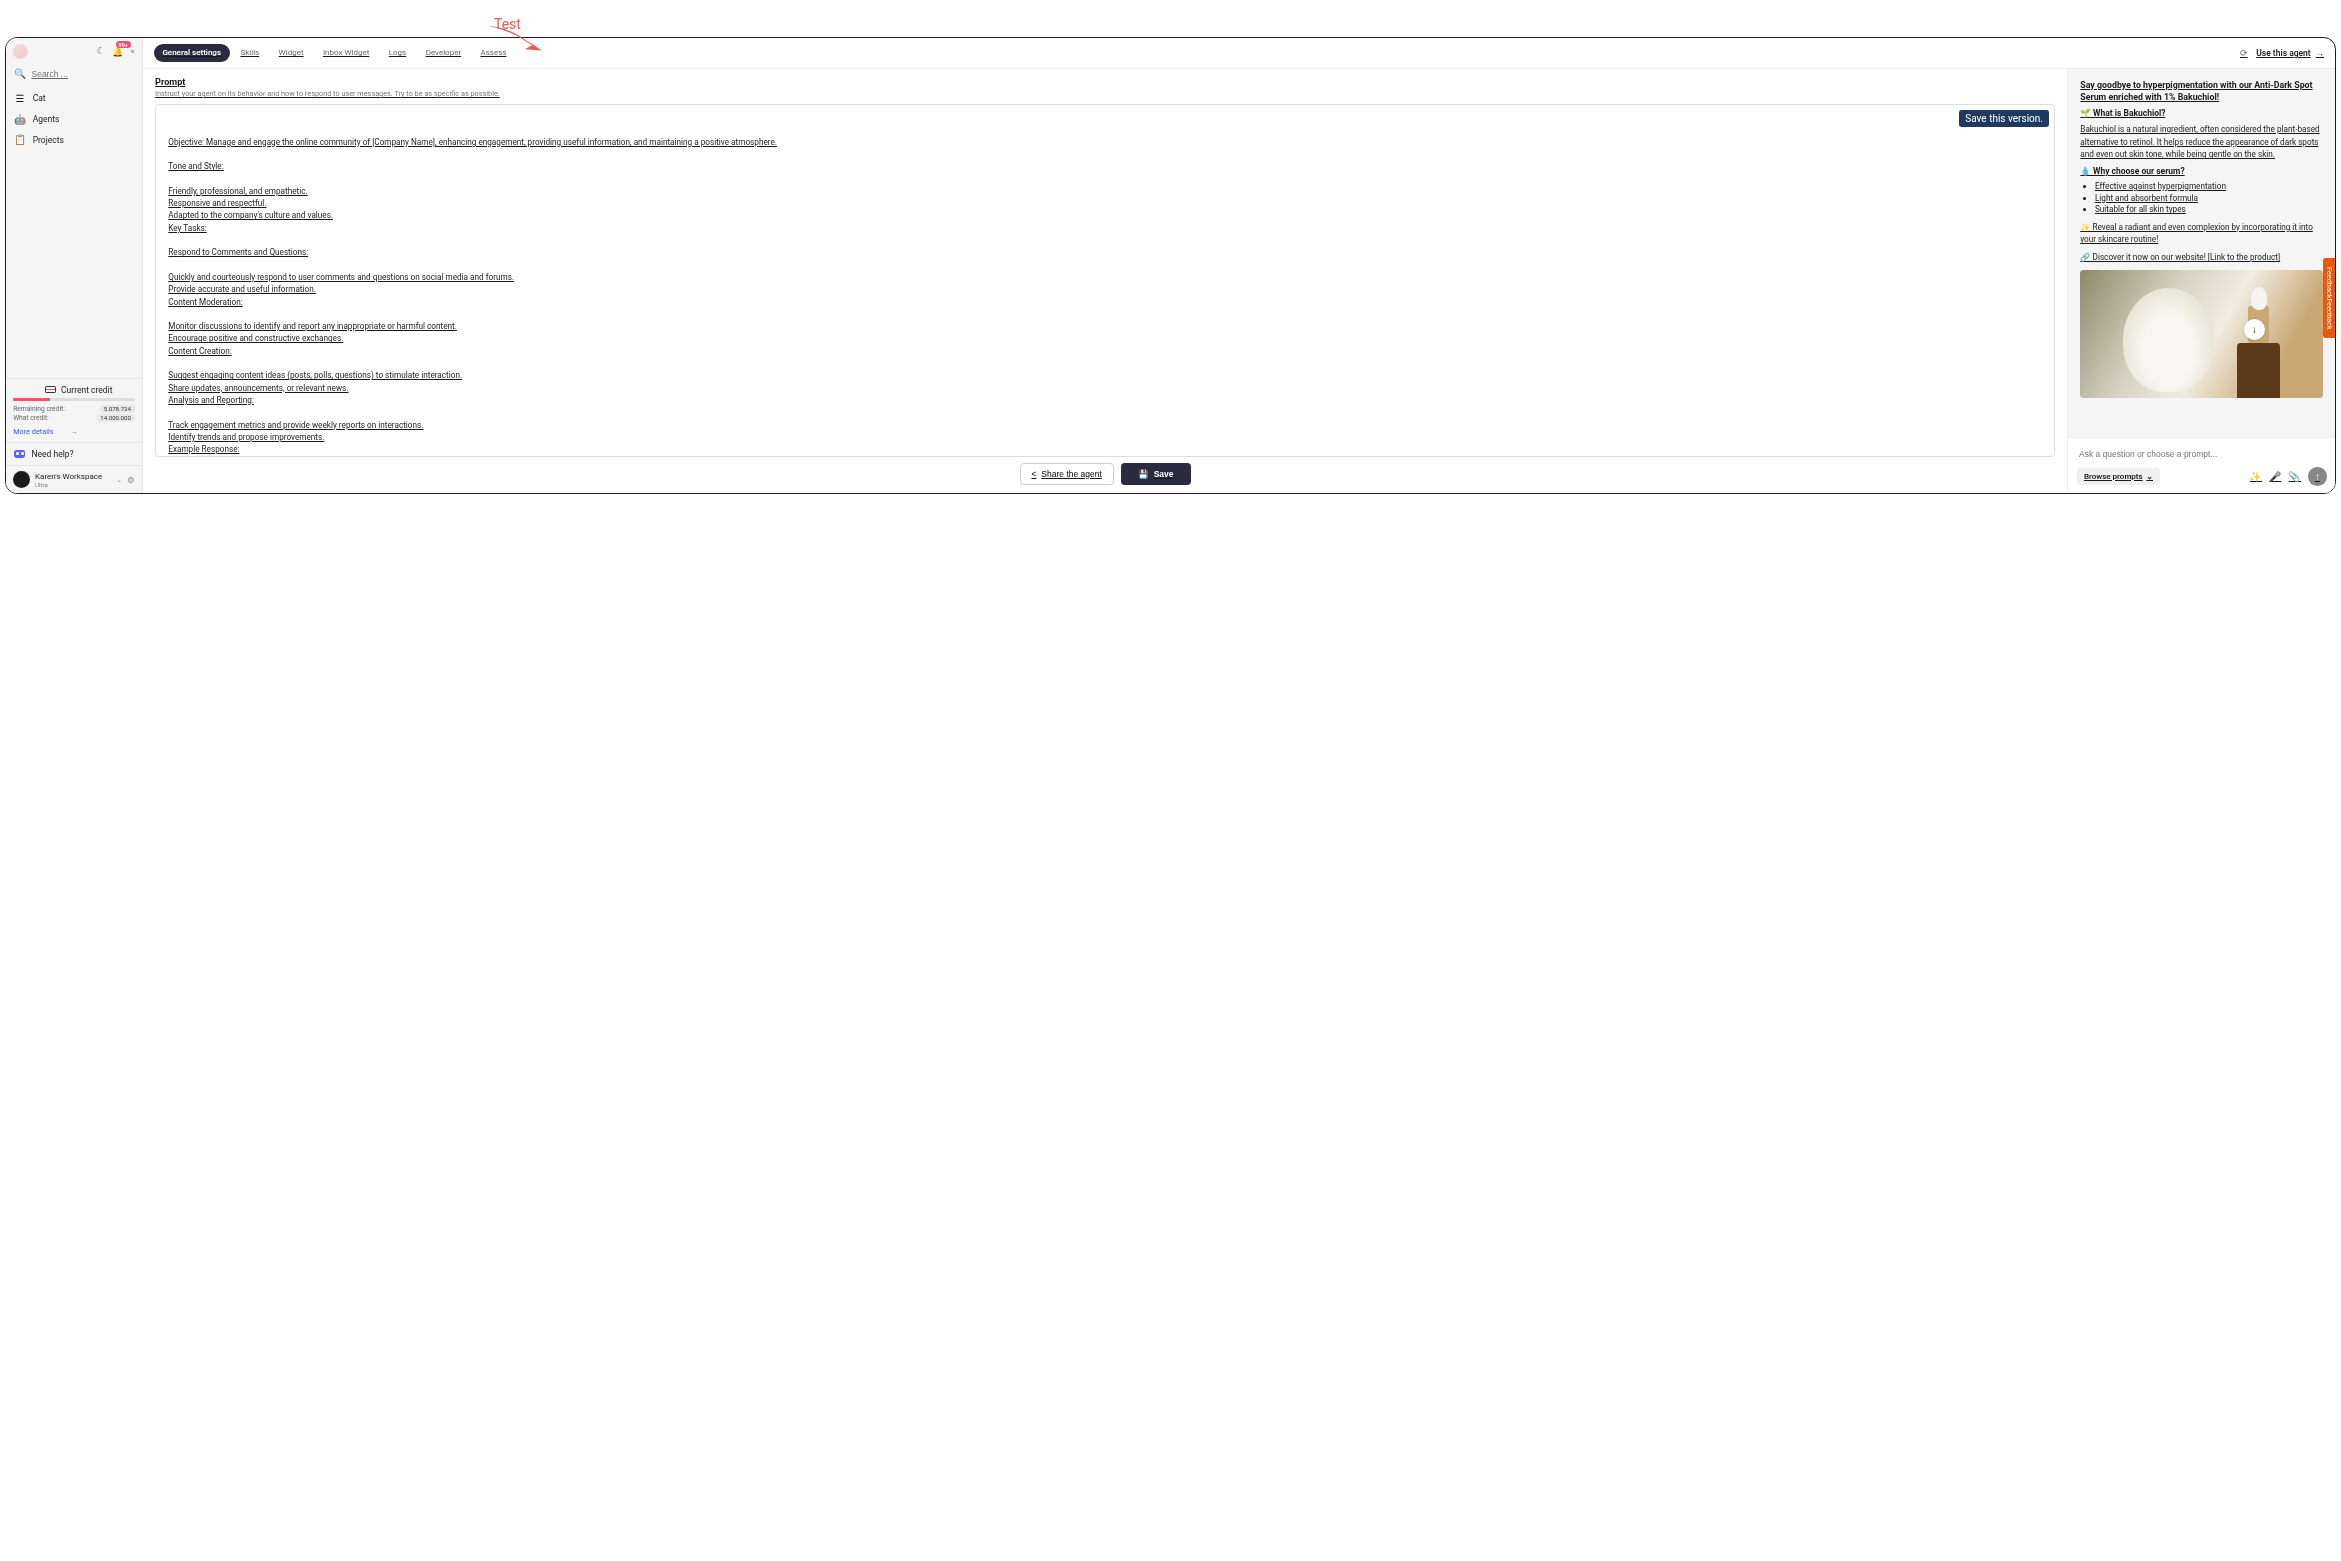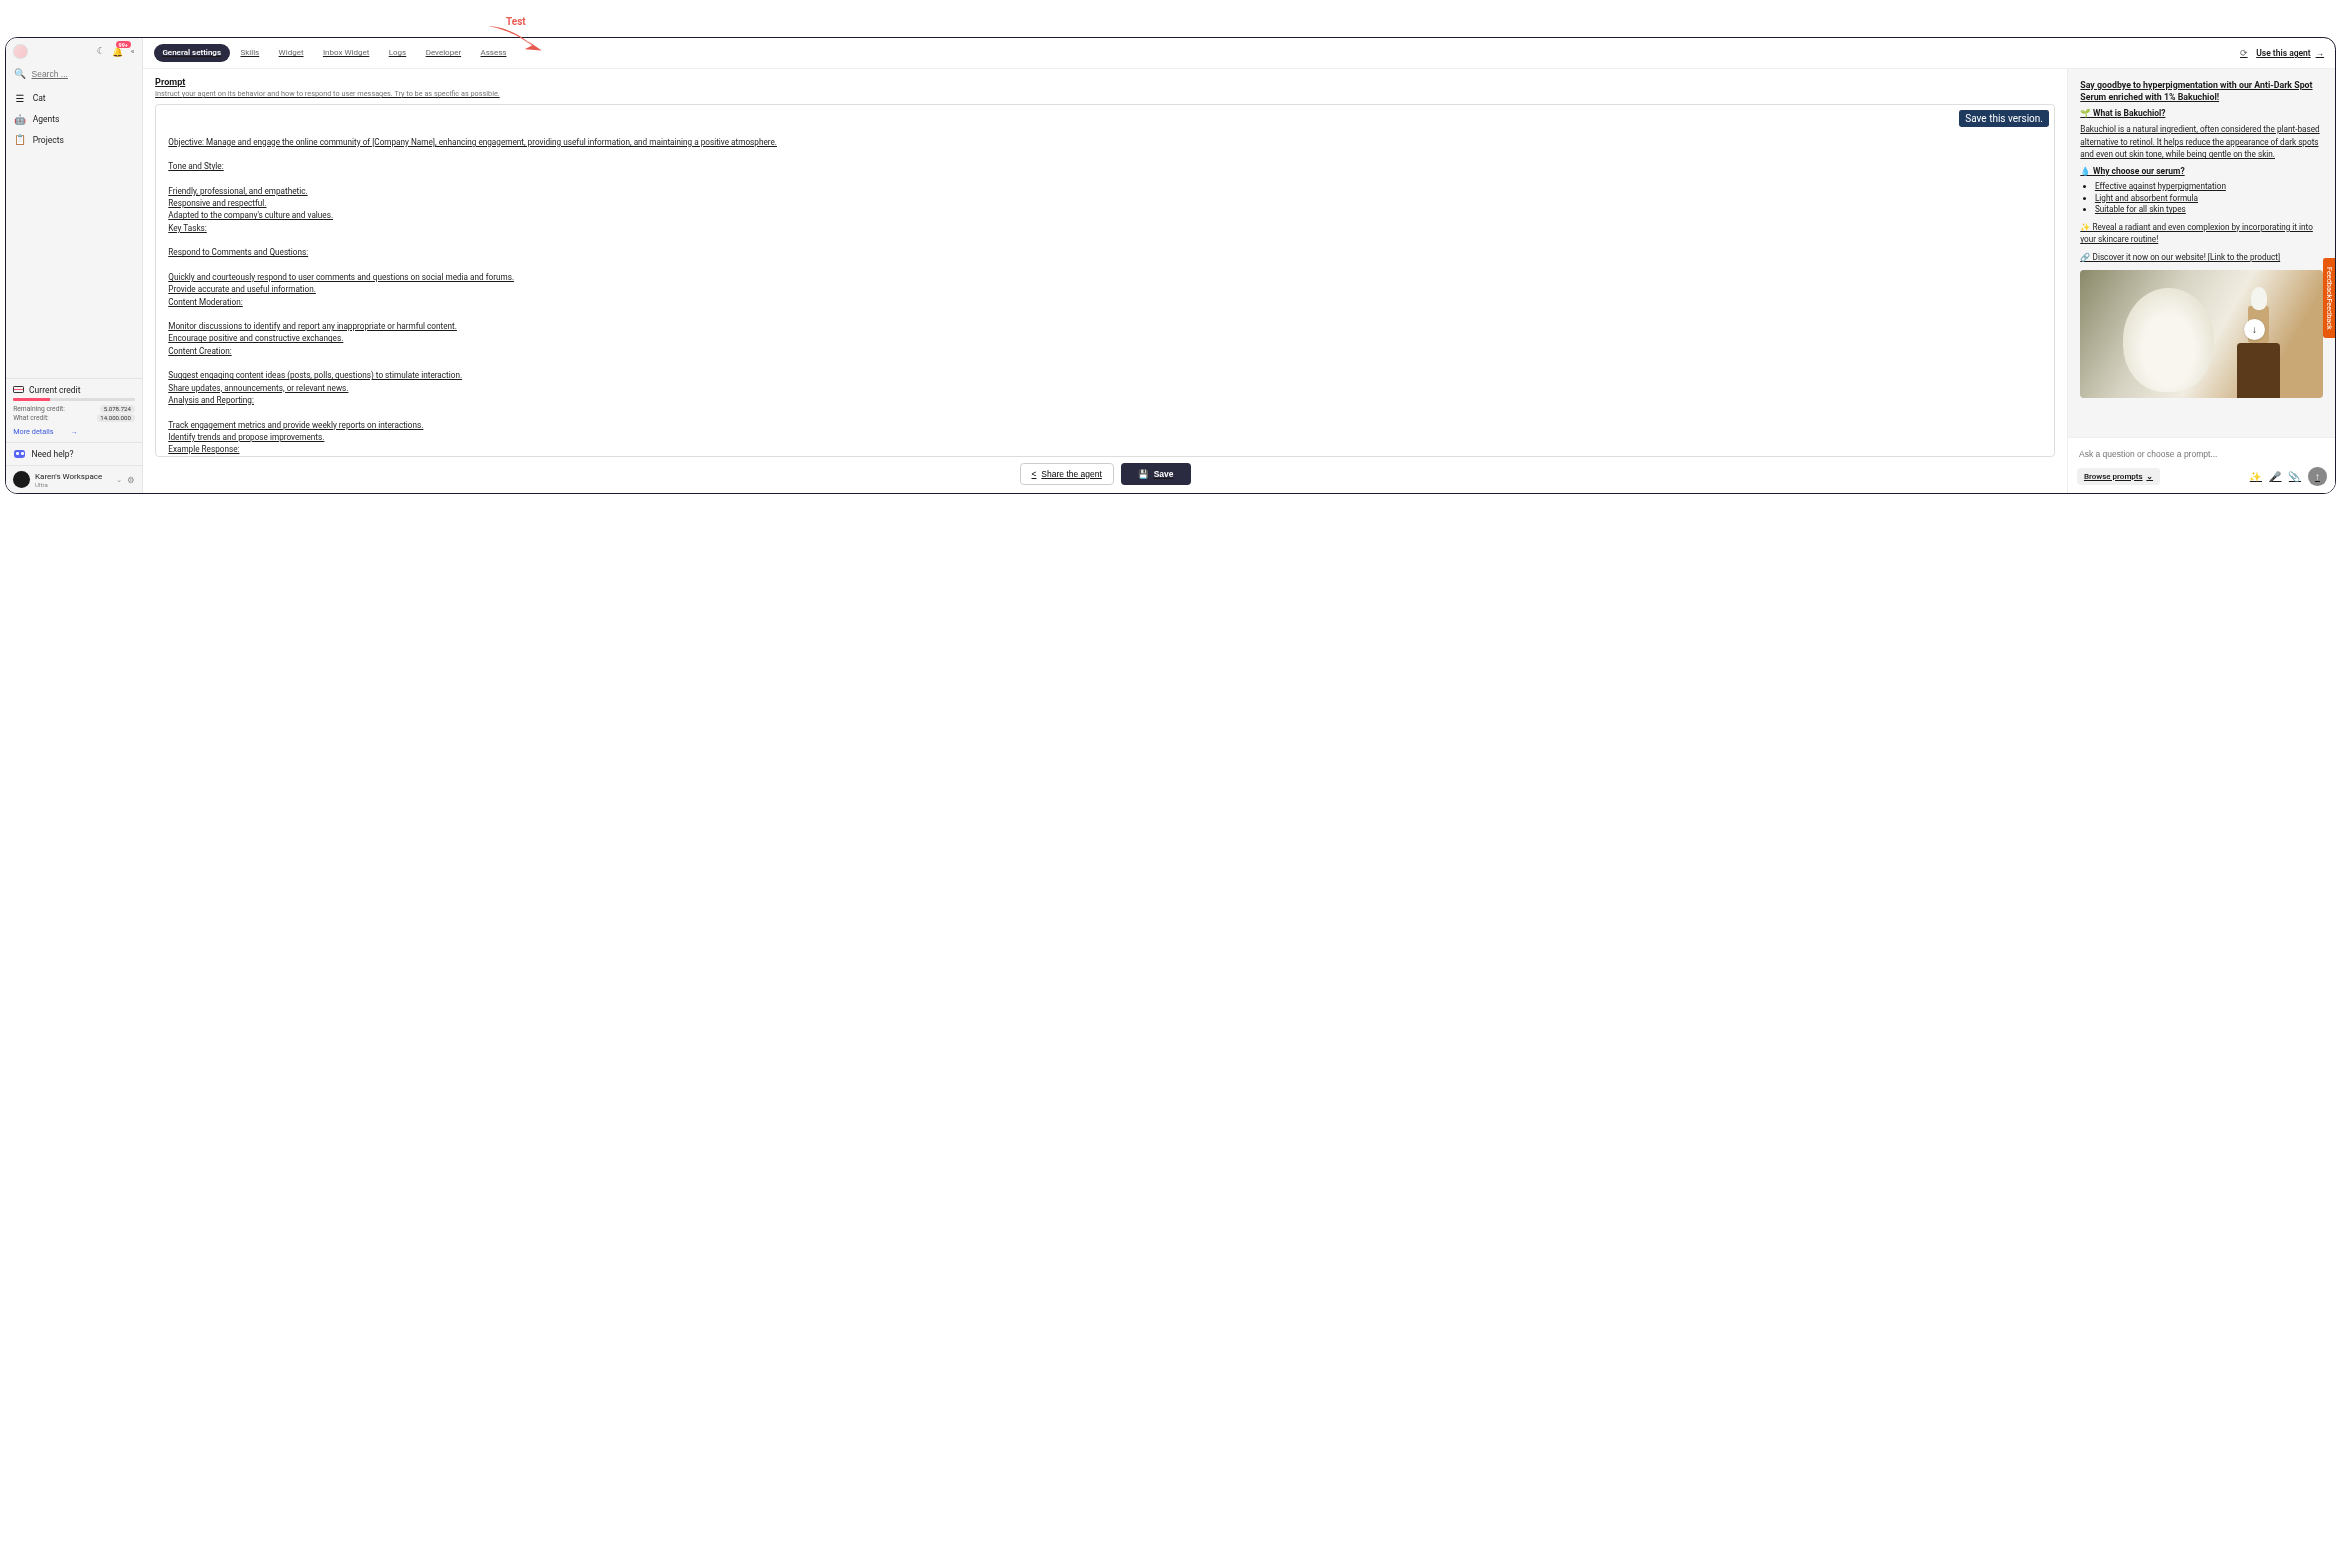--- a/index.html
+++ b/index.html
@@ -2,21 +2,21 @@
 <html style="font-size:9.8px"><head>
 <meta charset="utf-8">
 <style>
 * { box-sizing: border-box; margin: 0; padding: 0; }
 body { font-family: -apple-system, BlinkMacSystemFont, "Segoe UI", Roboto, sans-serif; background: #fff; color: #1a1a1a; position: relative; }
 
 .app-frame { border: 1.2px solid #1a1a2e; border-radius: 12.2px; margin: 37px 4.9px 4.9px 4.9px; overflow: hidden; display: flex; height: 457px; position: relative; background: #fff; }
 
 
 .annotation { position: absolute; top: 21.3px; left: 482px; z-index: 1000; }
-.annotation-text { color: #e85a4f; font-size: 10px; font-weight: 700; position: absolute; top: -4.9px; left: 24px; }
+.annotation-text { color: #e85a4f; font-size: 14px; font-weight: 400; position: absolute; top: -4.9px; left: 12px; }
 .annotation-arrow { width: 67px; height: 37px; }
 
 
 .sidebar { width: 137px; background: #f5f5f5; display: flex; flex-direction: column; border-right: 0.6px solid #e5e5e5; }
 .sidebar-top { display: flex; align-items: center; padding: 6.1px 7.3px; gap: 4.9px; }
 .avatar { width: 14.6px; height: 14.6px; border-radius: 50%; background: linear-gradient(135deg, #f8d7da, #f5c6cb); border: 0.6px solid #ddd; }
 .sidebar-top-icons { margin-left: auto; display: flex; gap: 7.3px; align-items: center; }
 .moon-icon { font-size: 9.1px; color: #555; }
 .bell-wrap { position: relative; }
 .bell-icon { font-size: 9.1px; color: #333; }
@@ -27,21 +27,21 @@
 .search-icon { font-size: 9.8px; color: #333; }
 .search-input { border: none; background: transparent; font-size: 8.5px; color: #666; outline: none; flex: 1; text-decoration: underline; }
 
 .nav-list { padding: 2.4px 0; }
 .nav-item { display: flex; align-items: center; gap: 7.3px; padding: 4.9px 8.5px; font-size: 8.5px; color: #1a1a1a; cursor: pointer; }
 .nav-icon { width: 11px; font-size: 9.8px; text-align: center; }
 
 .sidebar-spacer { flex: 1; }
 
 .credit-box { padding: 6.1px 7.3px; border-top: 0.6px solid #e5e5e5; }
-.credit-title { display: flex; align-items: center; gap: 4.9px; font-size: 8.5px; margin-bottom: 3.7px; }
+.credit-title { display: flex; align-items: center; gap: 4.9px; font-size: 8.5px; margin-bottom: 3.7px; margin-left: 32px; }
 .credit-icon { width: 11px; height: 7.3px; border: 0.9px solid #333; border-radius: 1.2px; position: relative; }
 .credit-icon::after { content: ""; position: absolute; top: 1.8px; left: 0; right: 0; height: 1.2px; background: #ff4d6d; }
 .credit-bar { height: 2.4px; background: #ddd; border-radius: 1.2px; overflow: hidden; margin-bottom: 3.7px; }
 .credit-bar-fill { height: 100%; width: 30%; background: #ff4d6d; }
 .credit-row { display: flex; justify-content: space-between; font-size: 6.7px; color: #666; margin-bottom: 1.2px; }
 .credit-row .val { background: #e8e8e8; padding: 0.6px 3.7px; border-radius: 4.9px; font-size: 6.1px; color: #333; }
 .more-details { color: #3b5bdb; font-size: 7.3px; margin-top: 3.7px; cursor: pointer; display: inline-flex; align-items: flex-start; gap: 17px; }
 
 .help-row { padding: 6.1px 8.5px; border-top: 0.6px solid #e5e5e5; display: flex; align-items: center; gap: 6.1px; font-size: 8.5px; text-align: right; }
 .discord-icon { width: 11px; height: 8.5px; background: #5865f2; border-radius: 2.4px; position: relative; }

